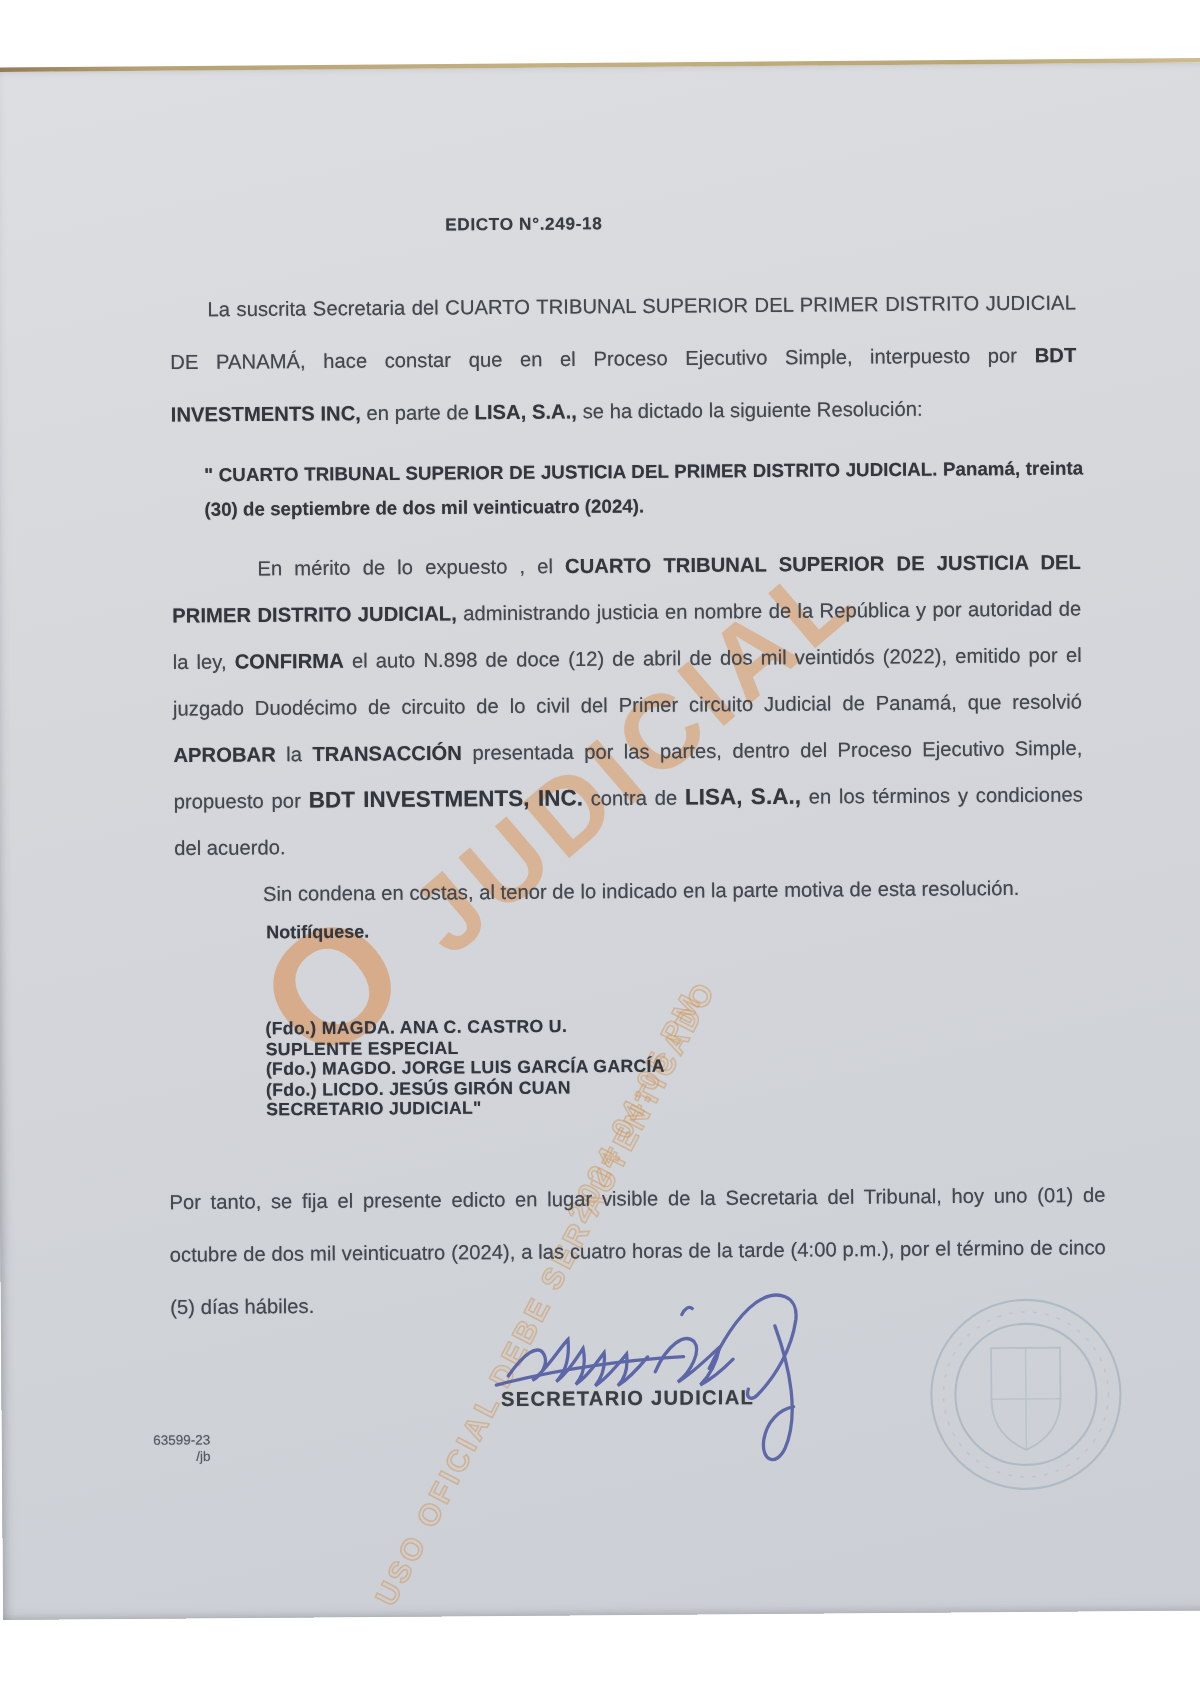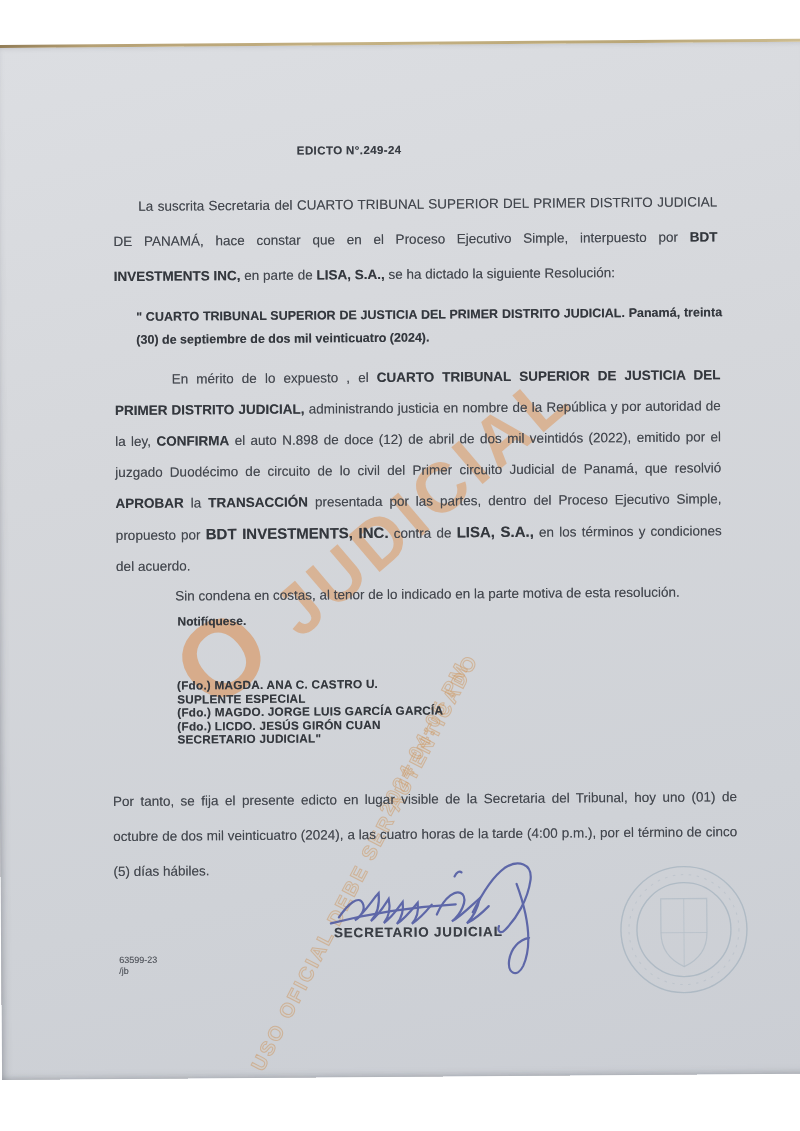--- a/index.html
+++ b/index.html
@@ -47,21 +47,21 @@
   .p5 { left:113px; top:737px; width:624px; line-height:35px; }
 
   .notify { left:179px; top:568px; font-size:12px; font-weight:bold; color:#33373d; }
 
   .signers { left:178px; top:633px; font-size:11.8px; font-weight:bold;
              line-height:13.6px; color:#33373d; letter-spacing:0.2px; }
 
   .secretary-label { left:333px; top:880px; font-size:13.5px; font-weight:bold;
                      letter-spacing:0.8px; color:#3a3e45; }
 
-  .footer-ref { left:118px; top:908px; font-size:9px; line-height:10.5px; color:#565a61; }
+  .footer-ref { left:101px; top:908px; font-size:9px; line-height:10.5px; color:#565a61;text-align:right; }
 
   
   .wm-main {
     position:absolute; left:195px; top:582px;
     transform:rotate(-40deg); transform-origin:0 50%;
     font-weight:bold; font-size:70px; letter-spacing:5px;
     color:rgba(222,142,76,0.48);
     white-space:nowrap; line-height:110px;
   }
   .wm-main .bigO { font-size:108px; color:rgba(220,132,62,0.5); }
@@ -83,21 +83,21 @@
 </head>
 <body>
 
 <div class="paper">
   <div class="scan-edge-line"></div>
 
   <div class="wm-main"><span class="bigO">O</span> <span>JUDICIAL</span></div>
   <div class="wm-note wm-note1">USO OFICIAL DEBE SER AUTENTICADO</div>
   <div class="wm-note wm-note2">2024 04:05 PM</div>
 
-  <div class="txt doc-title">EDICTO N°.249-24</div>
+  <div class="txt doc-title">EDICTO N°.249-18</div>
 
   <p class="txt para p1"><span>La suscrita Secretaria del CUARTO TRIBUNAL SUPERIOR DEL PRIMER DISTRITO JUDICIAL DE PANAMÁ, hace constar que en el Proceso Ejecutivo Simple, interpuesto por </span><span class="b">BDT INVESTMENTS INC,</span><span> en parte de </span><span class="b">LISA, S.A.,</span><span> se ha dictado la siguiente Resolución:</span></p>
   <p class="txt para p2"><span class="b">" CUARTO TRIBUNAL SUPERIOR DE JUSTICIA DEL PRIMER DISTRITO JUDICIAL. Panamá, treinta (30) de septiembre de dos mil veinticuatro (2024).</span></p>
   <p class="txt para p3"><span>En mérito de lo expuesto , el </span><span class="b">CUARTO TRIBUNAL SUPERIOR DE JUSTICIA DEL PRIMER DISTRITO JUDICIAL,</span><span> administrando justicia en nombre de la República y por autoridad de la ley, </span><span class="b">CONFIRMA</span><span> el auto N.898 de doce (12) de abril de dos mil veintidós (2022), emitido por el juzgado Duodécimo de circuito de lo civil del Primer circuito Judicial de Panamá, que resolvió </span><span class="b">APROBAR</span><span> la </span><span class="b">TRANSACCIÓN</span><span> presentada por las partes, dentro del Proceso Ejecutivo Simple, propuesto por </span><span class="b big">BDT INVESTMENTS, INC.</span><span> contra de </span><span class="b big">LISA, S.A.,</span><span> en los términos y condiciones del acuerdo.</span></p>
   <p class="txt para p4"><span>Sin condena en costas, al tenor de lo indicado en la parte motiva de esta resolución.</span></p>
 
   <div class="txt notify">Notifíquese.</div>
 
   <div class="txt signers">
       <div>(Fdo.) MAGDA. ANA C. CASTRO U.</div>

